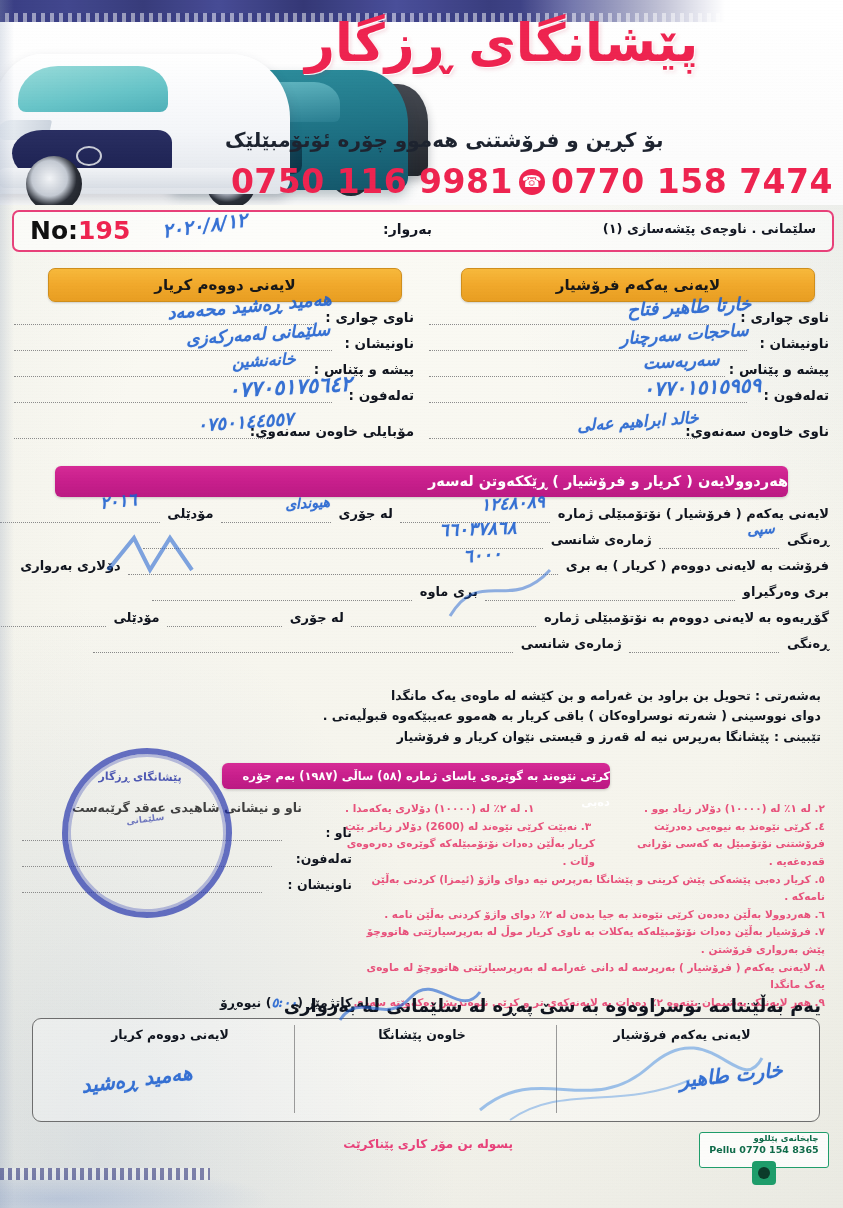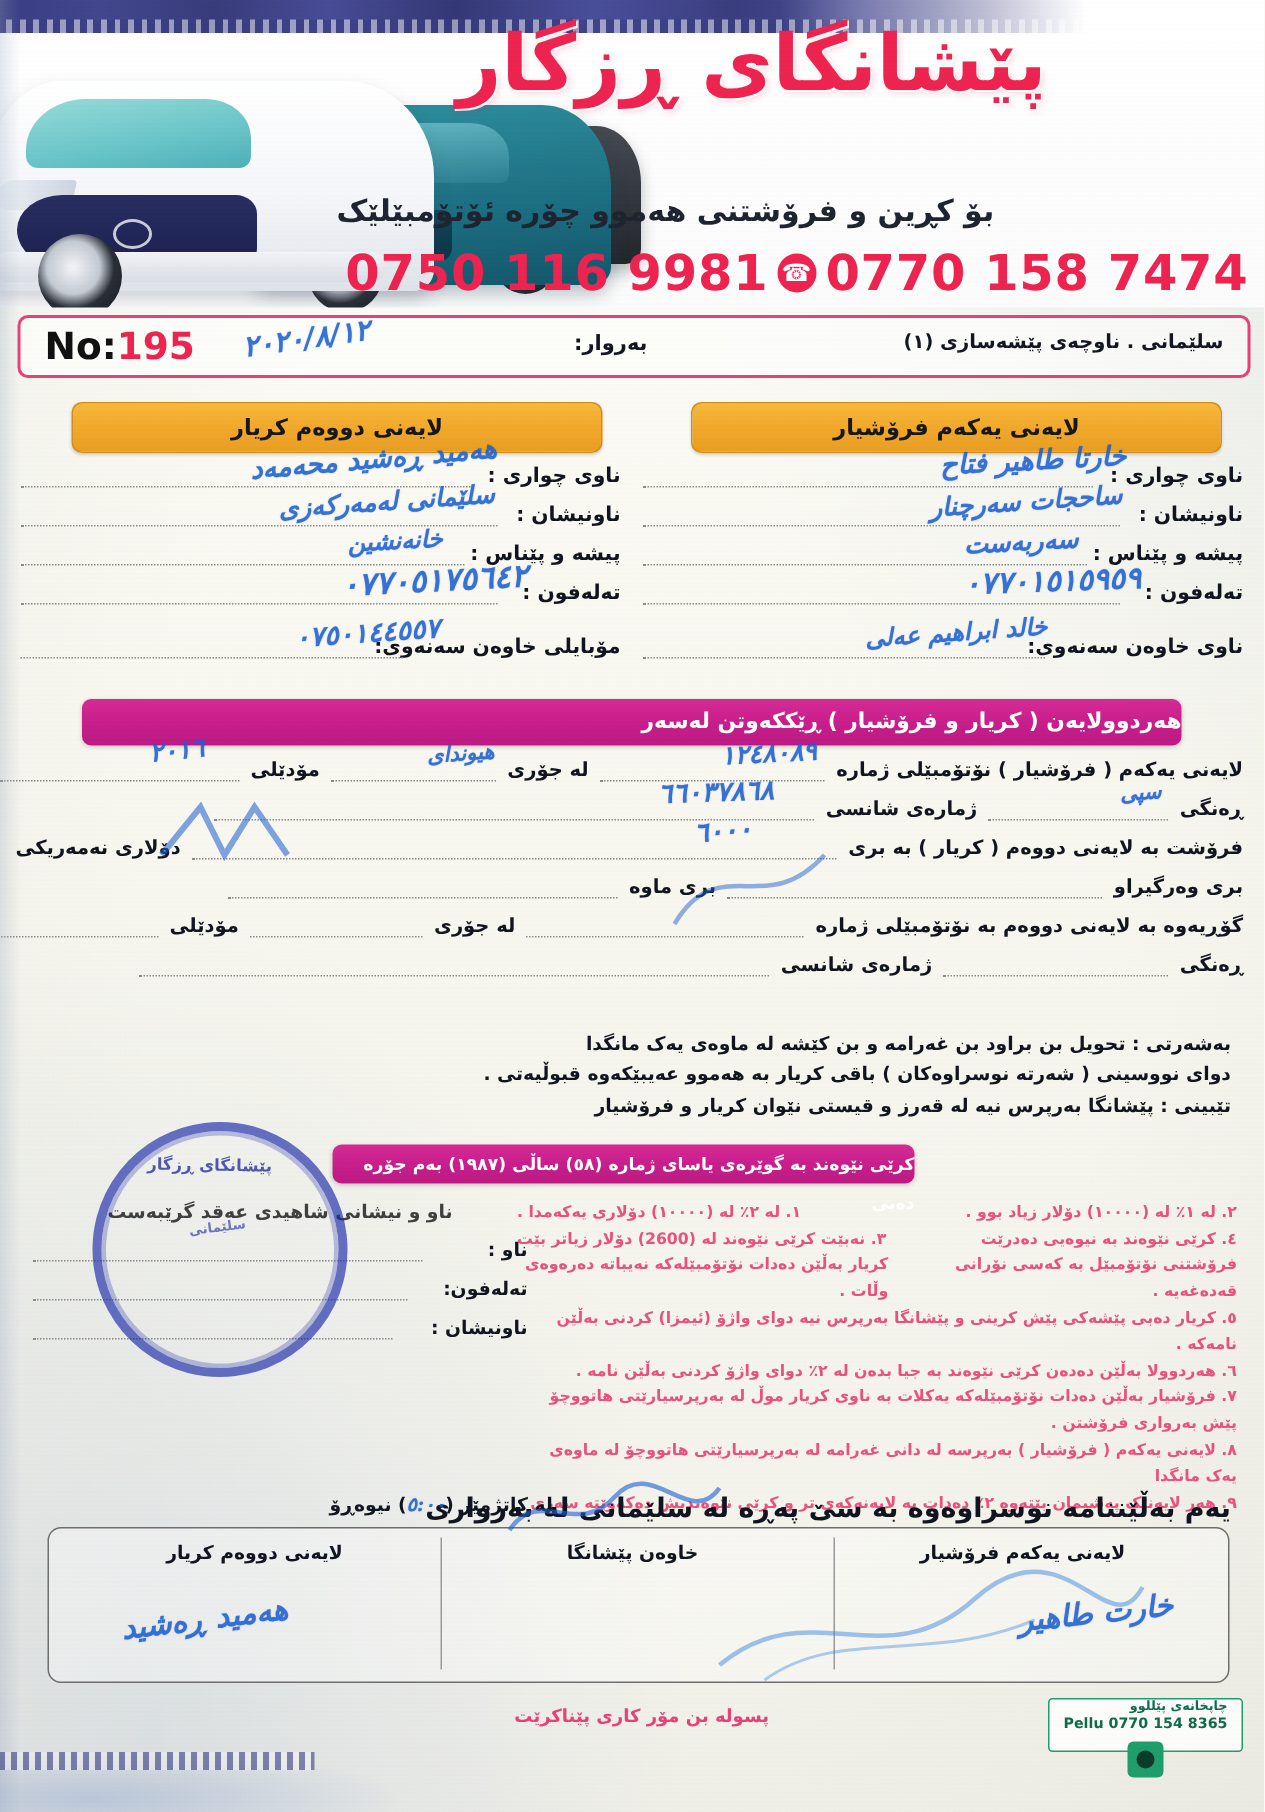--- a/index.html
+++ b/index.html
@@ -409,21 +409,21 @@
   <div class="crow">
     <span>ڕەنگی</span>
     <span class="seg"><span class="dl" style="width:120px;"></span><span class="ink" style="right:8px;top:-12px;font-size:14px;transform:rotate(-4deg);">سپی</span></span>
     <span>ژمارەی شانسی</span>
     <span class="seg"><span class="dl" style="width:400px;"></span><span class="ink ink-num" style="right:30px;top:-15px;font-size:18px;transform:rotate(-2deg);">٦٦٠٣٧٨٦٨</span></span>
   </div>
 
   <div class="crow">
     <span>فرۆشت به لایەنی دووەم ( کریار ) به بری</span>
     <span class="seg"><span class="dl" style="width:430px;"></span><span class="ink ink-num" style="right:60px;top:-15px;font-size:18px;transform:rotate(-5deg);">٦٠٠٠</span></span>
-    <span>دۆلاری نەمەریکی</span>
+    <span>دۆلاری بەرواری</span>
   </div>
 
   <div class="crow">
     <span>بری وەرگیراو</span>
     <span class="seg"><span class="dl" style="width:250px;"></span></span>
     <span>بری ماوه</span>
     <span class="seg"><span class="dl" style="width:260px;"></span></span>
   </div>
 
   <div class="crow">
@@ -455,21 +455,21 @@
   <div class="two">
     <span><span>٢.</span> <span>له ١٪ له (١٠٠٠٠) دۆلار زیاد بوو .</span></span>
     <span><span>١.</span> <span>له ٢٪ له (١٠٠٠٠) دۆلاری یەکەمدا .</span></span>
   </div>
   <div class="two">
     <span><span>٤.</span> <span>کرێی نێوەند به نیوەیی دەدرێت</span></span>
     <span><span>٣.</span> <span>نەبێت کرێی نێوەند له (2600) دۆلار زیاتر بێت</span></span>
   </div>
   <div class="two">
     <span>فرۆشتنی نۆتۆمبێل به کەسی نۆرانی قەدەغەیه .</span>
-    <span>کریار بەڵێن دەدات نۆتۆمبێلەکه نەیباته دەرەوەی وڵات .</span>
+    <span>کریار بەڵێن دەدات نۆتۆمبێلەکه گوێرەی دەرەوەی وڵات .</span>
   </div>
   <div><span>٥.</span> <span>کریار دەبی پێشەکی پێش کرینی و پێشانگا بەرپرس نیه دوای واژۆ (ئیمزا) کردنی بەڵێن نامەکه .</span></div>
   <div><span>٦.</span> <span>هەردوولا بەڵێن دەدەن کرێی نێوەند به جیا بدەن له ٢٪ دوای واژۆ کردنی بەڵێن نامه .</span></div>
   <div><span>٧.</span> <span>فرۆشیار بەڵێن دەدات نۆتۆمبێلەکه یەکلات به ناوی کریار موڵ له بەرپرسیارێتی هاتووچۆ پێش بەرواری فرۆشتن .</span></div>
   <div><span>٨.</span> <span>لایەنی یەکەم ( فرۆشیار ) بەرپرسه له دانی غەرامه  له بەرپرسیارێتی هاتووچۆ له ماوەی یەک مانگدا</span></div>
   <div><span>٩.</span> <span>هەر لایەنێک پەشیمان بێتەوه ٢٪ دەدات به لایەنەکەی تر و کرێی نێوەندیش دەکەوێته سەری</span></div>
 </div>
 
 <div class="witness">
   <div class="wtitle">ناو و نیشانی شاهیدی عەقد گرێبەست</div>

